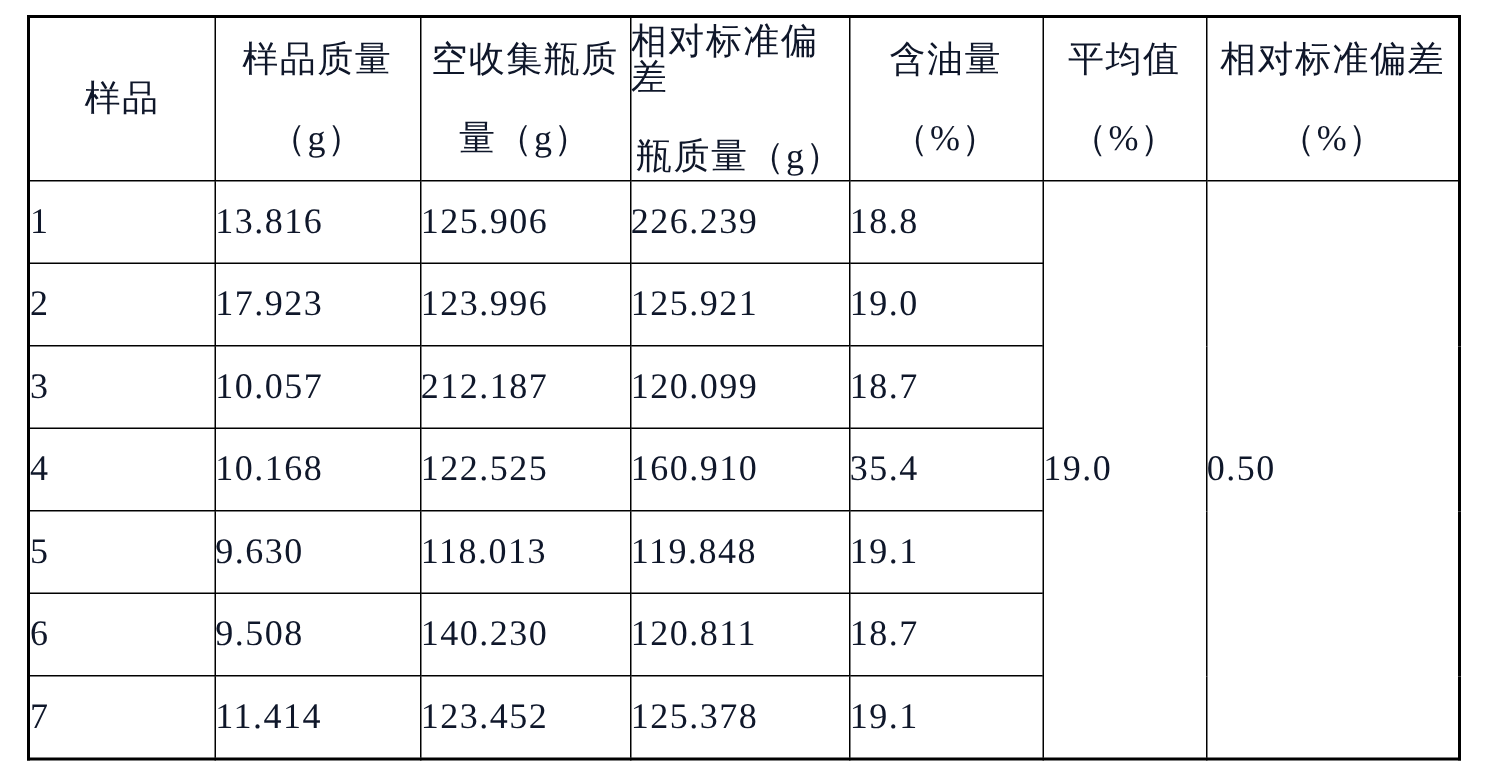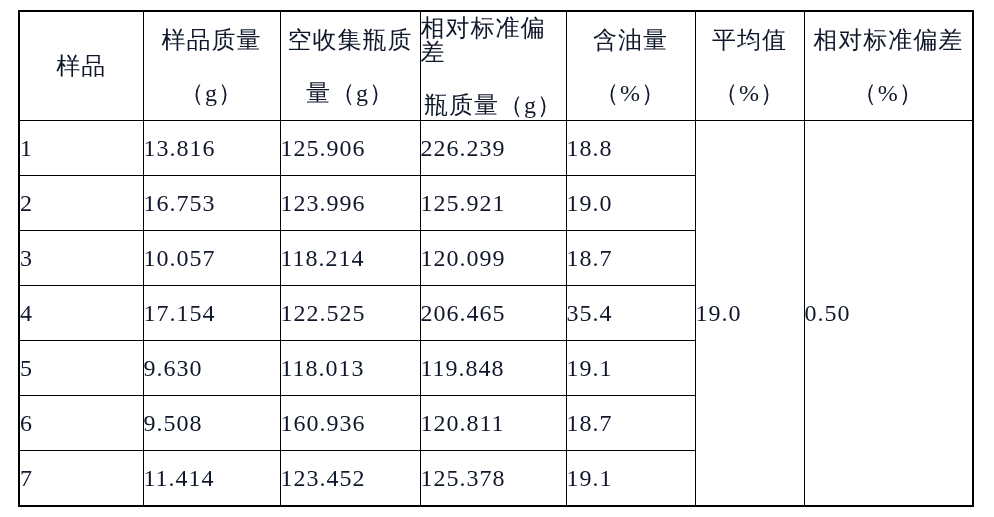--- a/index.html
+++ b/index.html
@@ -123,50 +123,50 @@
         <td>1</td>
         <td>13.816</td>
         <td>125.906</td>
         <td>226.239</td>
         <td>18.8</td>
         <td class="merged-cell" rowspan="7">19.0</td>
         <td class="merged-cell" rowspan="7">0.50</td>
       </tr>
       <tr>
         <td>2</td>
-        <td>16.753</td>
+        <td>17.923</td>
         <td>123.996</td>
         <td>125.921</td>
         <td>19.0</td>
       </tr>
       <tr>
         <td>3</td>
         <td>10.057</td>
-        <td>118.214</td>
+        <td>212.187</td>
         <td>120.099</td>
         <td>18.7</td>
       </tr>
       <tr>
         <td>4</td>
-        <td>17.154</td>
+        <td>10.168</td>
         <td>122.525</td>
-        <td>206.465</td>
+        <td>160.910</td>
         <td>35.4</td>
       </tr>
       <tr>
         <td>5</td>
         <td>9.630</td>
         <td>118.013</td>
         <td>119.848</td>
         <td>19.1</td>
       </tr>
       <tr>
         <td>6</td>
         <td>9.508</td>
-        <td>160.936</td>
+        <td>140.230</td>
         <td>120.811</td>
         <td>18.7</td>
       </tr>
       <tr>
         <td>7</td>
         <td>11.414</td>
         <td>123.452</td>
         <td>125.378</td>
         <td>19.1</td>
       </tr>

